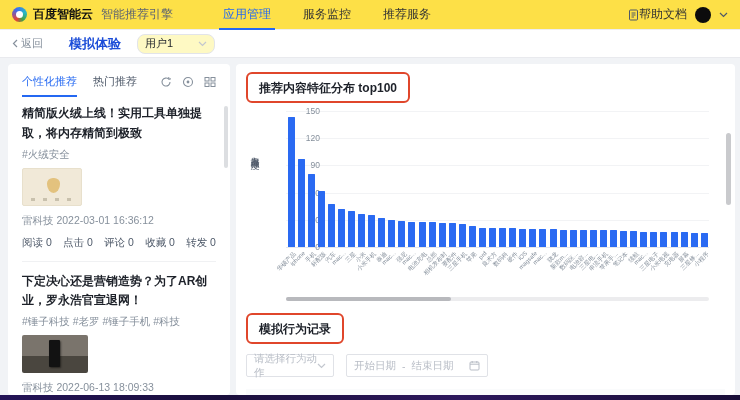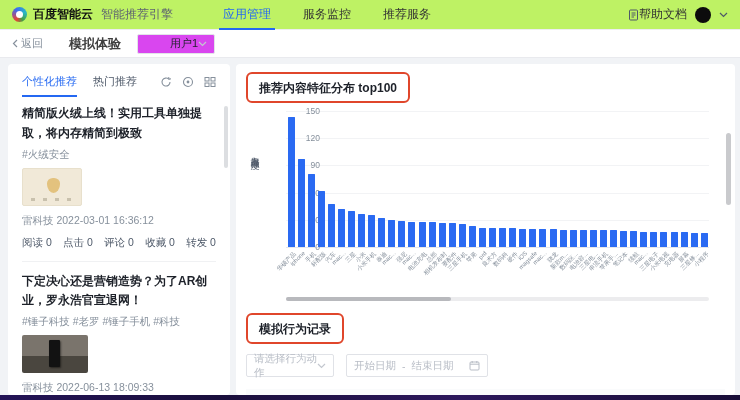--- a/index.html
+++ b/index.html
@@ -1,39 +1,39 @@
 <!DOCTYPE html>
 <html><head>
 <meta charset="utf-8">
 <style>
   * { margin:0; padding:0; box-sizing:border-box; }
   html,body { width:740px; height:400px; overflow:hidden; }
   body { font-family:"Liberation Sans","DejaVu Sans",sans-serif; background:#f1f3f6; position:relative; color:#1d2129; }
 
   
-  .navbar { position:absolute; left:0; top:0; width:740px; height:30px; background:#bef264; border-bottom:1px solid #ededf0; display:flex; align-items:center; padding:0 12px; z-index:5; }
+  .navbar { position:absolute; left:0; top:0; width:740px; height:30px; background:#fde047; border-bottom:1px solid #ededf0; display:flex; align-items:center; padding:0 12px; z-index:5; }
   .logo-wrap { display:flex; align-items:center; gap:6px; }
   .logo-circle { width:15px; height:15px; border-radius:50%; background:conic-gradient(from 210deg,#e84335,#3b6cf5 120deg,#29b8c4 220deg,#43a047 300deg,#e84335); position:relative; }
   .logo-circle::after { content:""; position:absolute; left:4px; top:4px; width:7px; height:7px; background:#fff; border-radius:50%; }
   .brand { font-size:12px; font-weight:bold; color:#111; }
   .product { font-size:12px; color:#5f6570; margin-left:2px; }
   .nav-items { display:flex; margin-left:34px; height:30px; }
   .nav-item { font-size:12px; color:#333; padding:0 4px; margin:0 12px; display:flex; align-items:center; position:relative; cursor:pointer; }
   .nav-item.active { color:#2468f2; }
   .nav-item.active::after { content:""; position:absolute; left:0; right:0; bottom:0; height:2px; background:#2468f2; }
   .nav-right { margin-left:auto; display:flex; align-items:center; gap:8px; }
   .help { display:flex; align-items:center; gap:0; font-size:12px; color:#333; }
   .avatar { width:16px; height:16px; border-radius:50%; background:#0c0c0c; }
   .icon svg { display:block; }
 
   
   .subheader { position:absolute; left:0; top:30px; width:740px; height:28px; background:#fff; border-bottom:1px solid #e9eaee; display:flex; align-items:center; padding:0 12px; z-index:4; }
   .back { font-size:11px; color:#86909c; display:flex; align-items:center; gap:3px; }
-  .sub-title { font-size:13px; font-weight:bold; color:#404040; margin-left:26px; }
-  .user-select { margin-left:16px; width:78px; height:20px; border:1px solid #e2e4e9; border-radius:2px; background:#d946ef; display:flex; align-items:center; justify-content:flex-end; padding:0 7px; font-size:11px; color:#1d2129; }
+  .sub-title { font-size:13px; font-weight:bold; color:#1d4ed8; margin-left:26px; }
+  .user-select { margin-left:16px; width:78px; height:20px; border:1px solid #e2e4e9; border-radius:8px; background:#fef9c3; display:flex; align-items:center; justify-content:space-between; padding:0 7px; font-size:11px; color:#1d2129; }
 
   
   .left-panel { position:absolute; left:8px; top:64px; width:222px; height:331px; background:#fff; border-radius:4px; overflow:hidden; }
   .right-panel { position:absolute; left:236px; top:64px; width:499px; height:331px; background:#fff; border-radius:4px; overflow:hidden; }
 
   
   .lp-tabs { display:flex; align-items:center; padding:10px 14px 0 14px; height:32px; }
   .lp-tab { font-size:11px; margin-right:16px; padding-bottom:8px; position:relative; color:#4e5969; cursor:pointer; white-space:nowrap; }
   .lp-tab.active { color:#2468f2; }
   .lp-tab.active::after { content:""; position:absolute; left:0; right:0; bottom:0; height:2px; background:#2468f2; }

